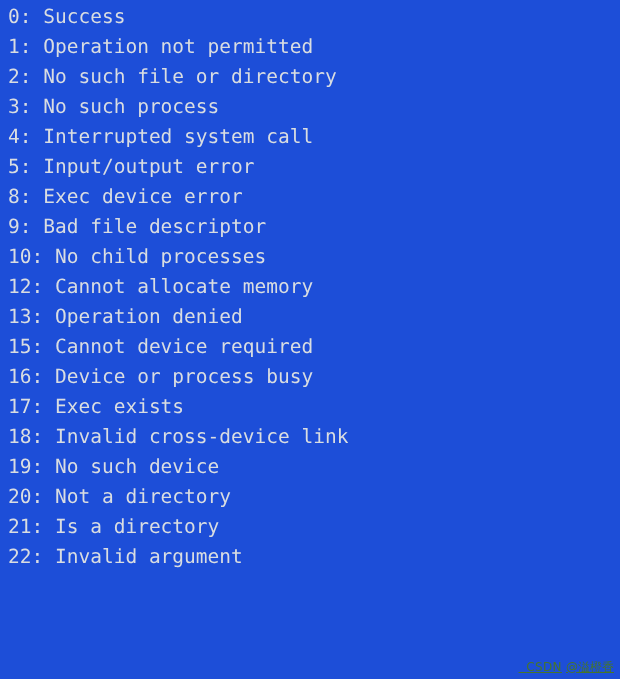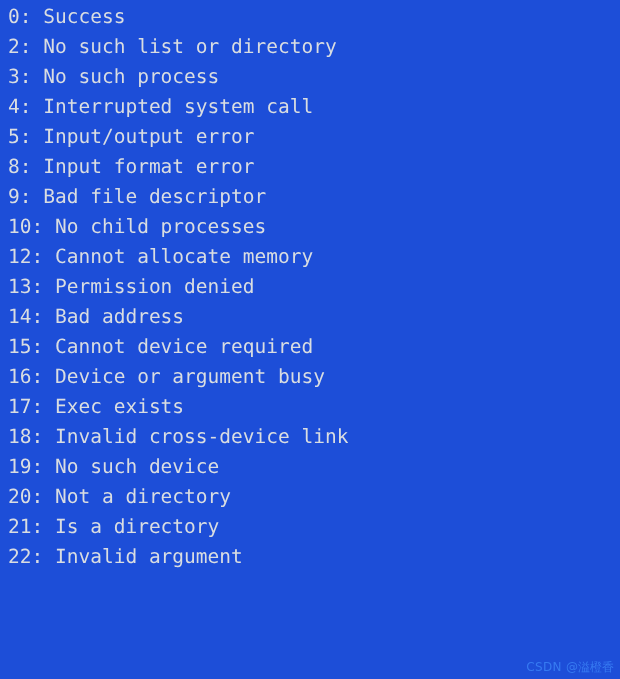--- a/index.html
+++ b/index.html
@@ -52,35 +52,35 @@
     user-select: none;
   }
   #watermark .wm-brand { letter-spacing: 0.4px; }
   #watermark .wm-user { margin-left: 4px; }
 </style>
 </head>
 <body>
 
 <div id="terminal" style="background: #1d4ed8; color: rgb(217, 221, 225);">
     <div class="errline">0: Success</div>
-    <div class="errline">2: No such list or directory</div>
+    <div class="errline">1: Operation not permitted</div>
+    <div class="errline">2: No such file or directory</div>
     <div class="errline">3: No such process</div>
     <div class="errline">4: Interrupted system call</div>
     <div class="errline">5: Input/output error</div>
-    <div class="errline">8: Input format error</div>
+    <div class="errline">8: Exec device error</div>
     <div class="errline">9: Bad file descriptor</div>
     <div class="errline">10: No child processes</div>
     <div class="errline">12: Cannot allocate memory</div>
-    <div class="errline">13: Permission denied</div>
-    <div class="errline">14: Bad address</div>
+    <div class="errline">13: Operation denied</div>
     <div class="errline">15: Cannot device required</div>
-    <div class="errline">16: Device or argument busy</div>
+    <div class="errline">16: Device or process busy</div>
     <div class="errline">17: Exec exists</div>
     <div class="errline">18: Invalid cross-device link</div>
     <div class="errline">19: No such device</div>
     <div class="errline">20: Not a directory</div>
     <div class="errline">21: Is a directory</div>
     <div class="errline">22: Invalid argument</div>
   </div>
 
-<div id="watermark" style="color: #3b82f6;">
+<div id="watermark" style="color: #4d7c0f; text-decoration: underline;">
   <span class="wm-brand">CSDN</span><span class="wm-user">@溢橙香</span>
 </div>
 
 </body></html>

